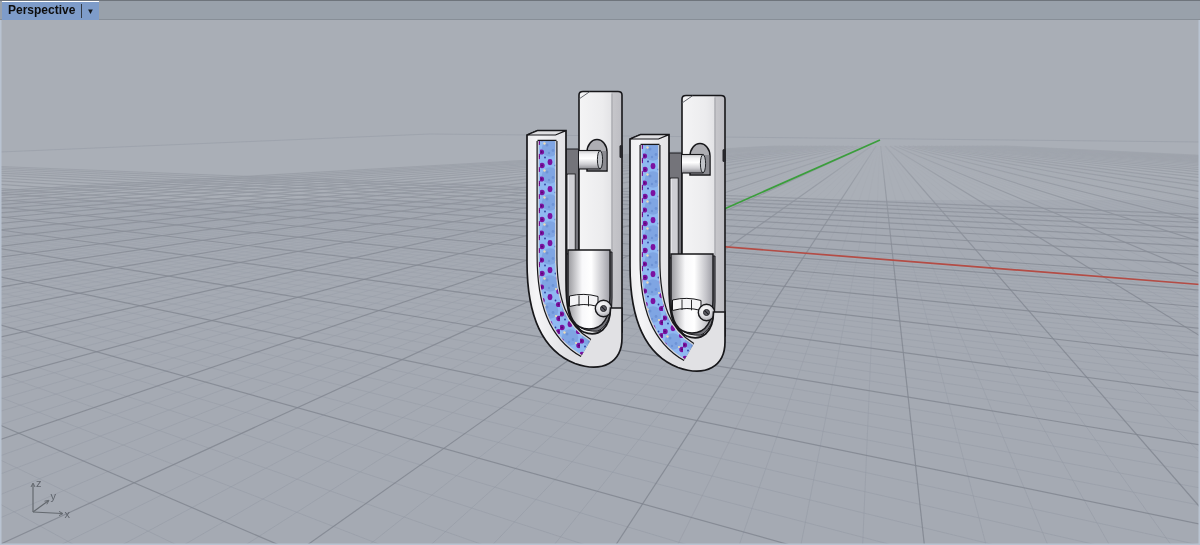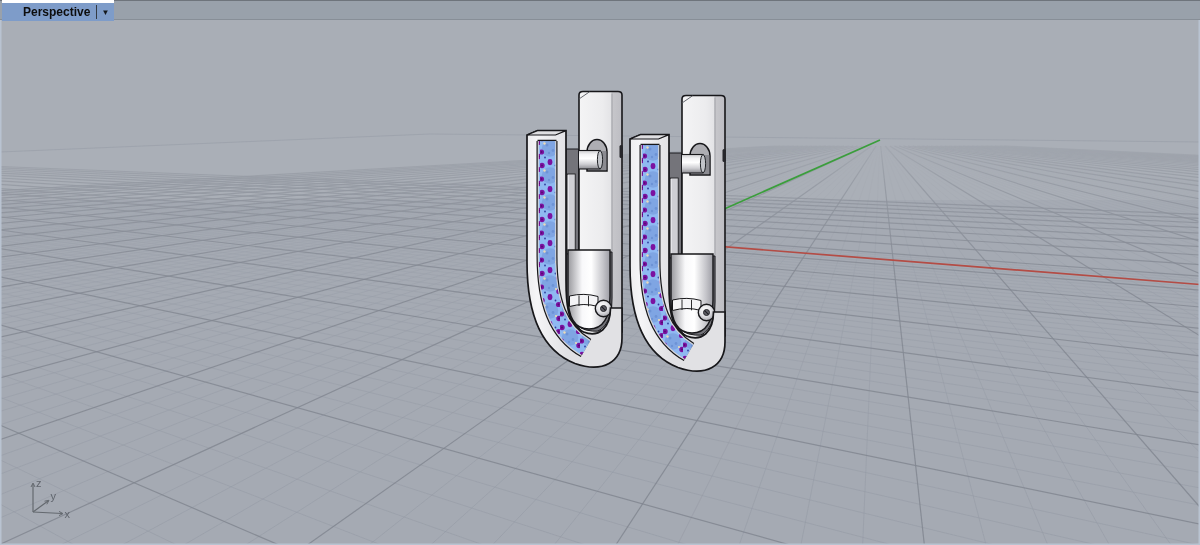--- a/index.html
+++ b/index.html
@@ -3,21 +3,21 @@
 <meta charset="utf-8">
 <style>
   html,body{margin:0;padding:0;background:#8a9099;}
   #app{position:relative;width:1200px;height:545px;overflow:hidden;
        font-family:"Liberation Sans",sans-serif;}
   #scene{position:absolute;left:0;top:0;}
   #titlebar{position:absolute;left:0;top:0;width:1200px;height:20px;
     background:#99a1ab;border-top:1px solid #6e747c;border-bottom:1px solid #878e97;
     box-sizing:border-box;display:flex;align-items:center;}
   #vplabel{height:18px;margin-left:2px;display:flex;align-items:center;
-    background:#7e9cc9;border-top:4px solid #ffffff;padding-left:15px;}
+    background:#7e9cc9;border-top:1px solid #ffffff;}
   #vplabel .txt{font-size:12px;font-weight:bold;color:#0d0d0d;padding:0 6px 1px 6px;}
   #vplabel .sep{width:1px;height:14px;background:#343b44;}
   #vplabel .dd{font-size:8px;color:#14181d;padding:1px 5px 0 4px;cursor:default;}
 </style>
 </head>
 <body>
 
 <div id="app">
 
 <svg id="scene" width="1200" height="545" viewBox="0 0 1200 545">

